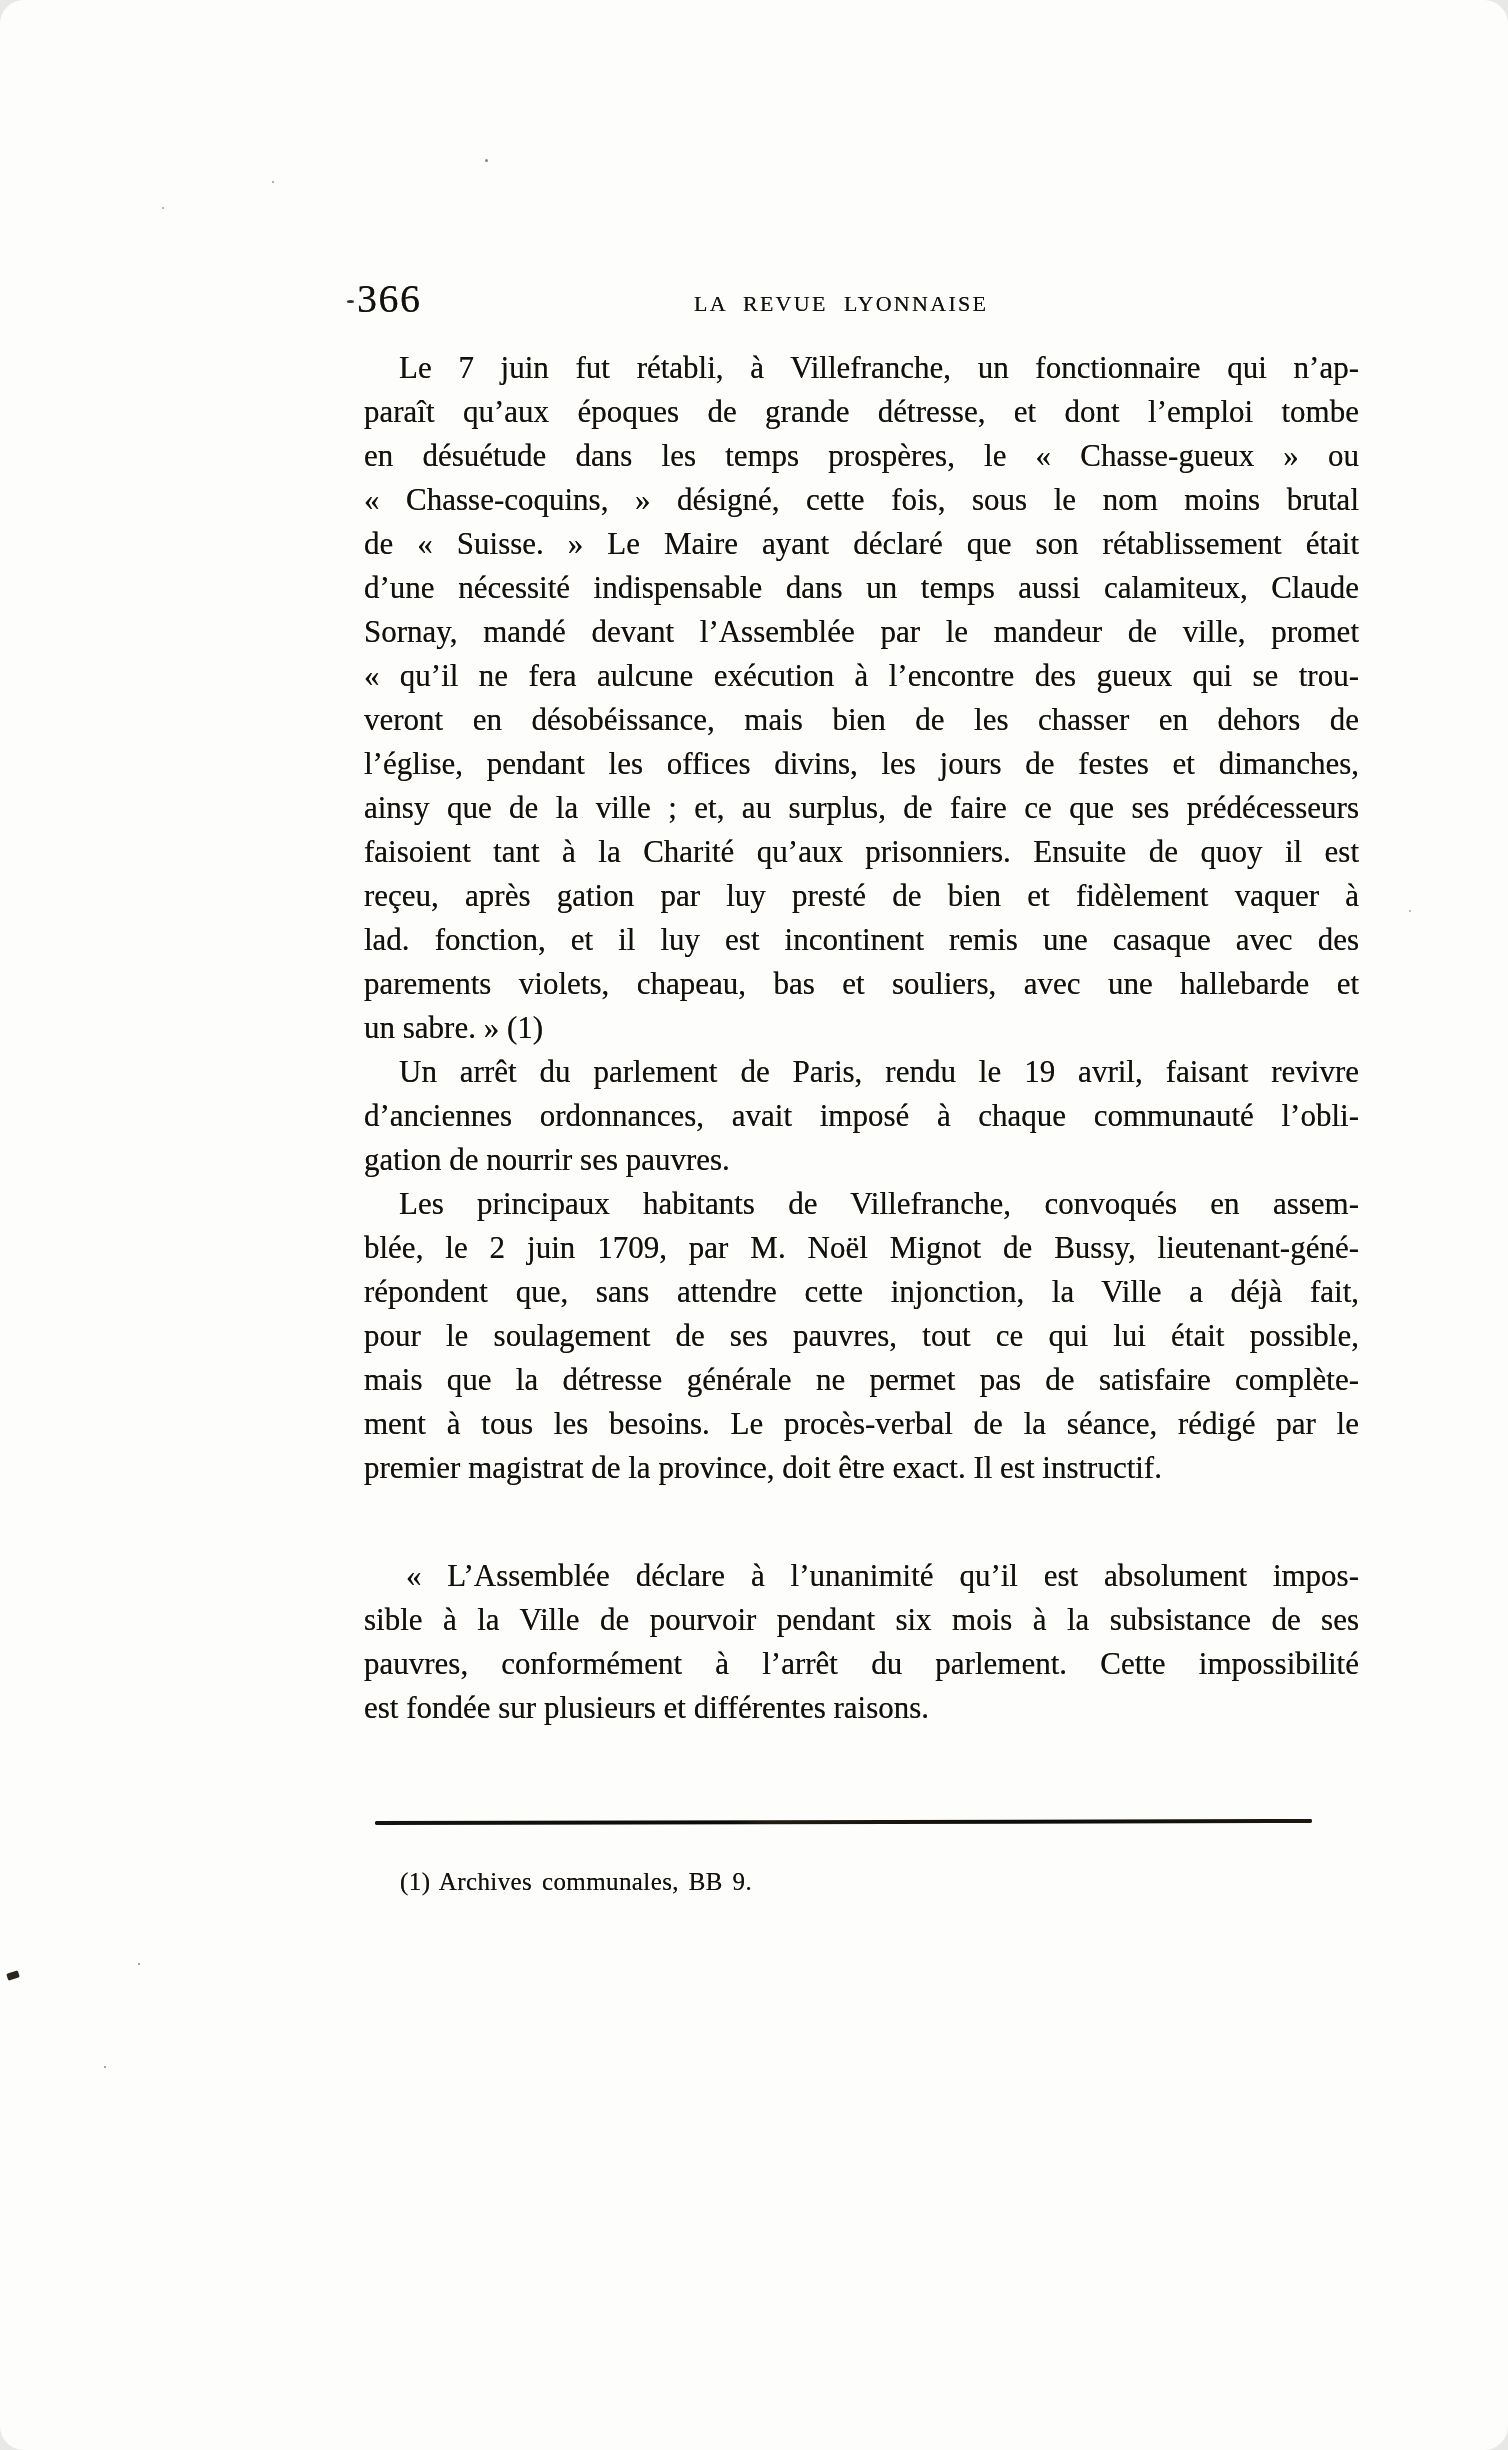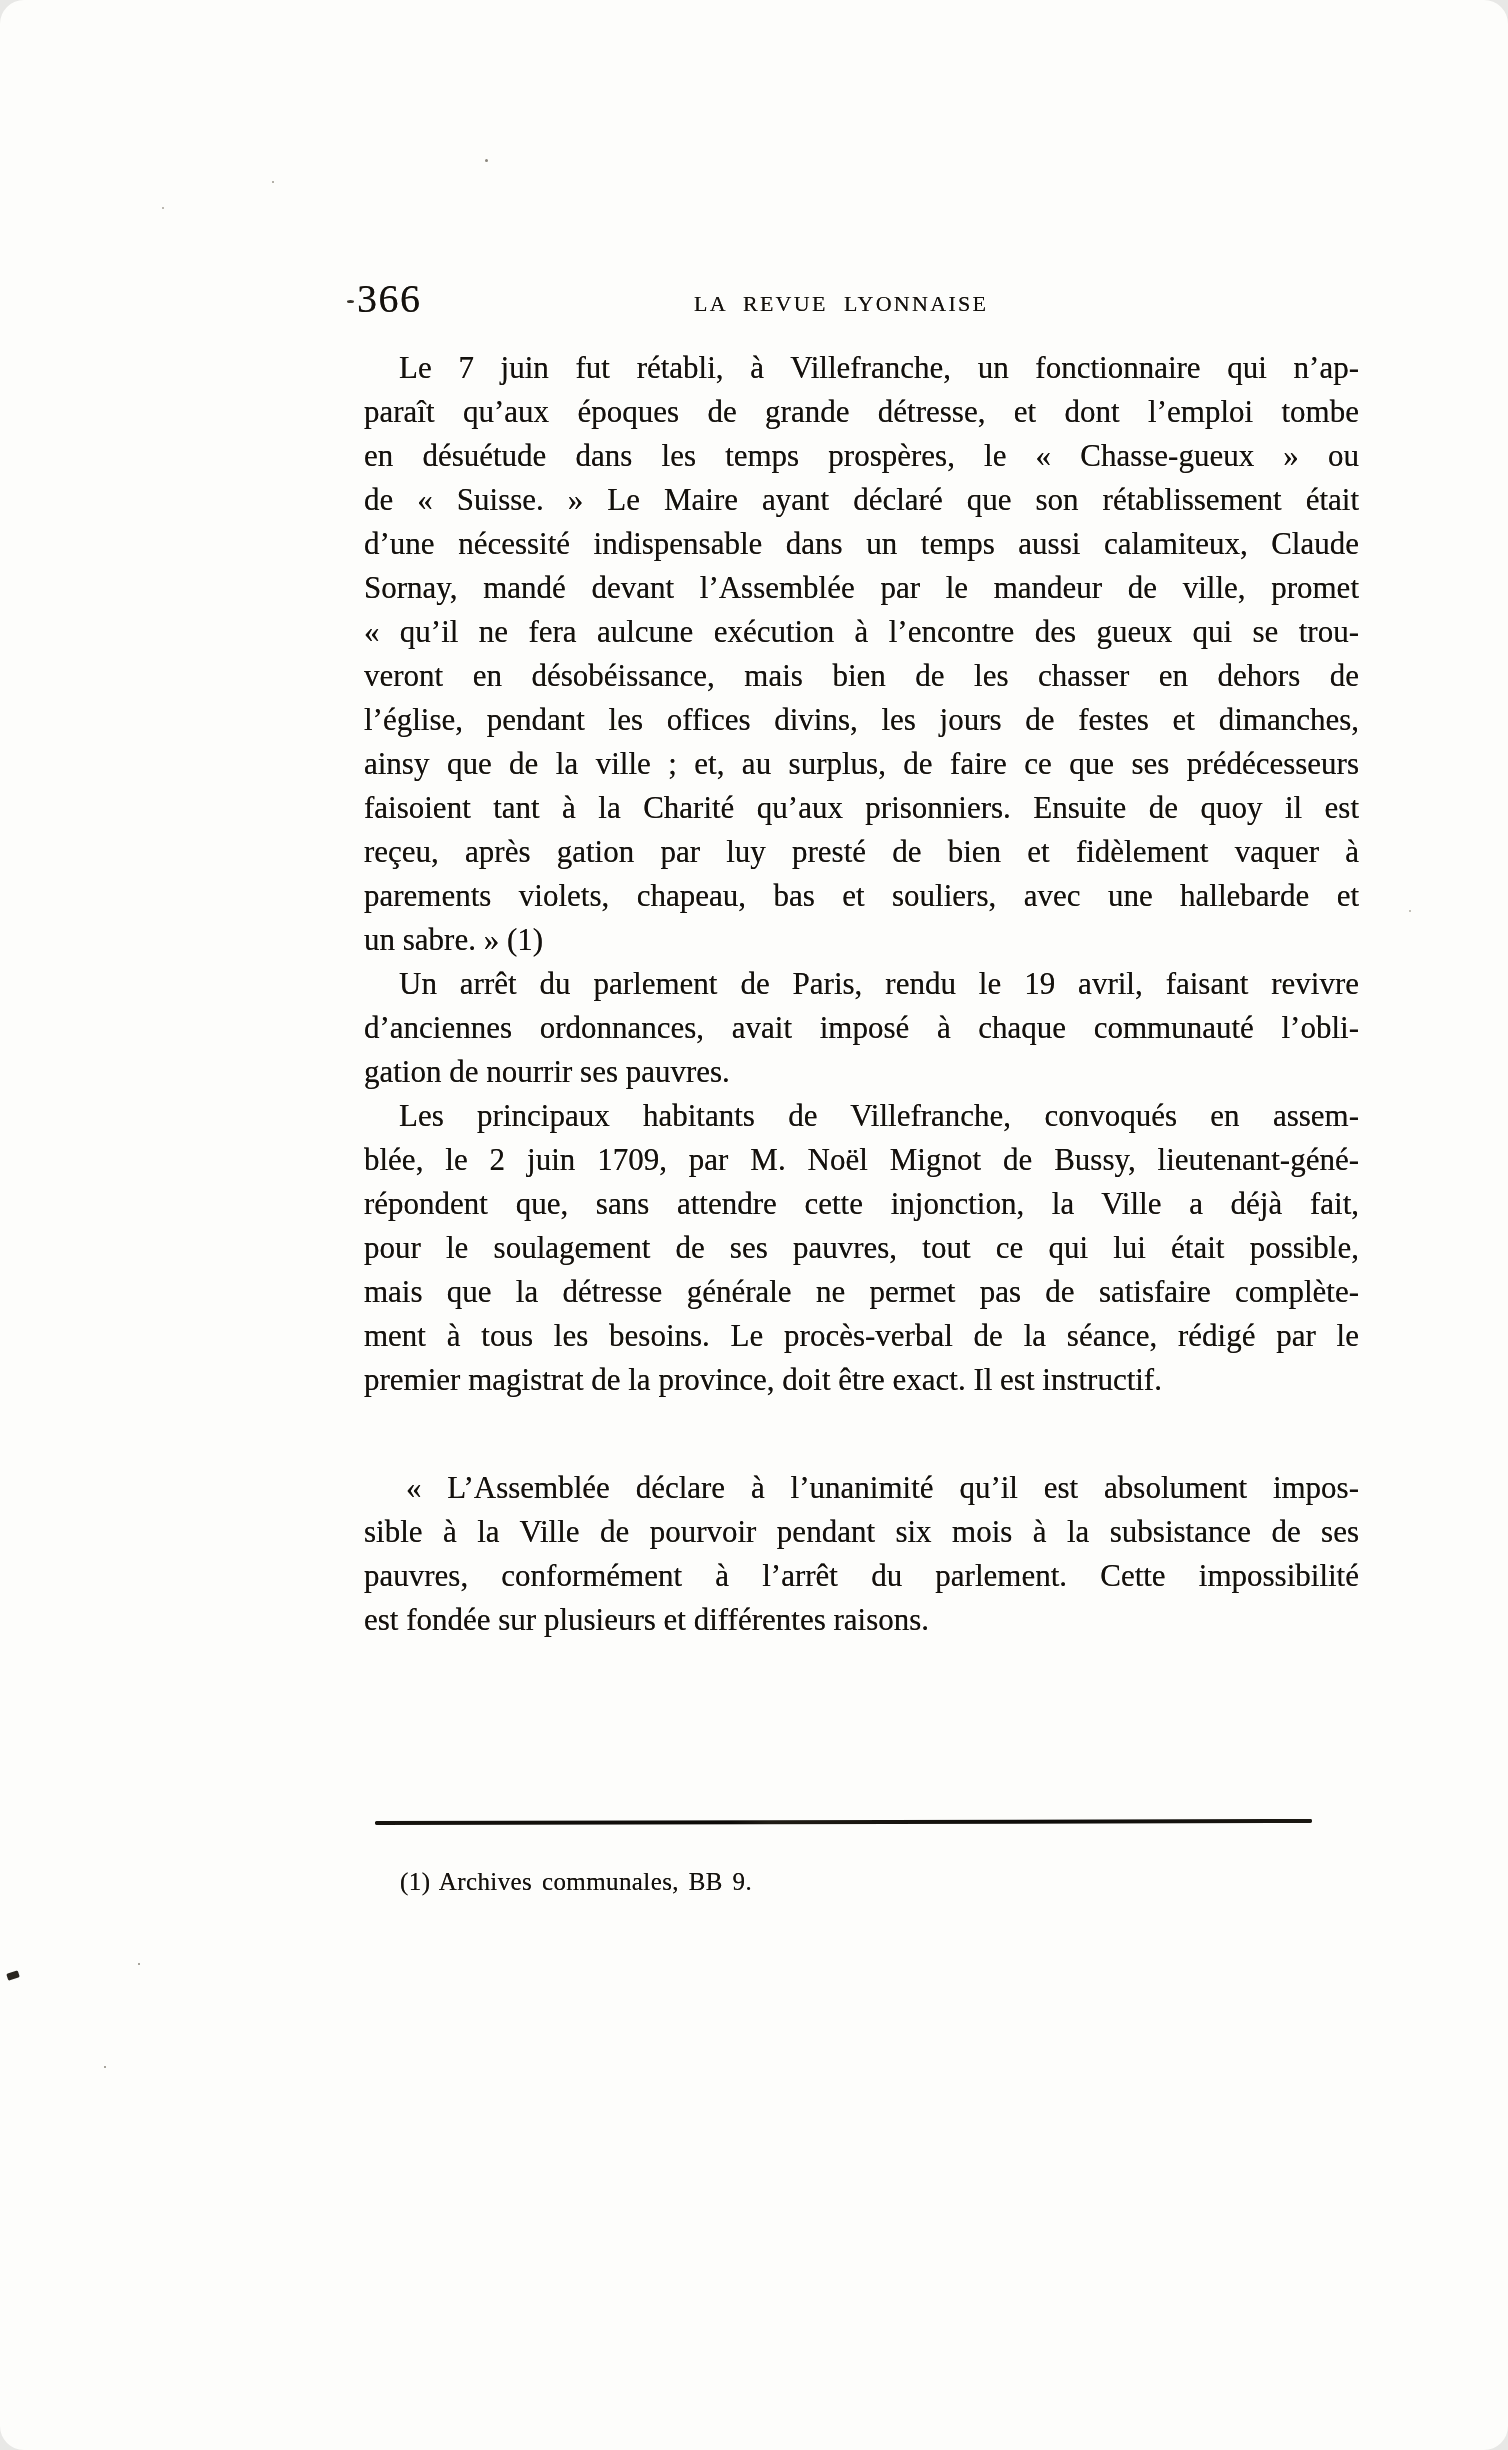--- a/index.html
+++ b/index.html
@@ -94,29 +94,31 @@
 
   <div class="page-number">366</div>
 
   <div class="header-title">LA REVUE LYONNAISE</div>
 
   <div class="body-text">
       <div class="paragraph">
         <div class="line indent">Le 7 juin fut rétabli, à Villefranche, un fonctionnaire qui n’ap-</div>
         <div class="line">paraît qu’aux époques de grande détresse, et dont l’emploi tombe</div>
         <div class="line">en désuétude dans les temps prospères, le « Chasse-gueux » ou</div>
+        <div class="line">« Chasse-coquins, » désigné, cette fois, sous le nom moins brutal</div>
         <div class="line">de « Suisse. » Le Maire ayant déclaré que son rétablissement était</div>
         <div class="line">d’une nécessité indispensable dans un temps aussi calamiteux, Claude</div>
         <div class="line">Sornay, mandé devant l’Assemblée par le mandeur de ville, promet</div>
         <div class="line">« qu’il ne fera aulcune exécution à l’encontre des gueux qui se trou-</div>
         <div class="line">veront en désobéissance, mais bien de les chasser en dehors de</div>
         <div class="line">l’église, pendant les offices divins, les jours de festes et dimanches,</div>
         <div class="line">ainsy que de la ville ; et, au surplus, de faire ce que ses prédécesseurs</div>
         <div class="line">faisoient tant à la Charité qu’aux prisonniers. Ensuite de quoy il est</div>
         <div class="line">reçeu, après gation par luy presté de bien et fidèlement vaquer à</div>
+        <div class="line">lad. fonction, et il luy est incontinent remis une casaque avec des</div>
         <div class="line">parements violets, chapeau, bas et souliers, avec une hallebarde et</div>
         <div class="line last">un sabre. » (1)</div>
       </div>
       <div class="paragraph">
         <div class="line indent">Un arrêt du parlement de Paris, rendu le 19 avril, faisant revivre</div>
         <div class="line">d’anciennes ordonnances, avait imposé à chaque communauté l’obli-</div>
         <div class="line last">gation de nourrir ses pauvres.</div>
       </div>
       <div class="paragraph">
         <div class="line indent">Les principaux habitants de Villefranche, convoqués en assem-</div>

